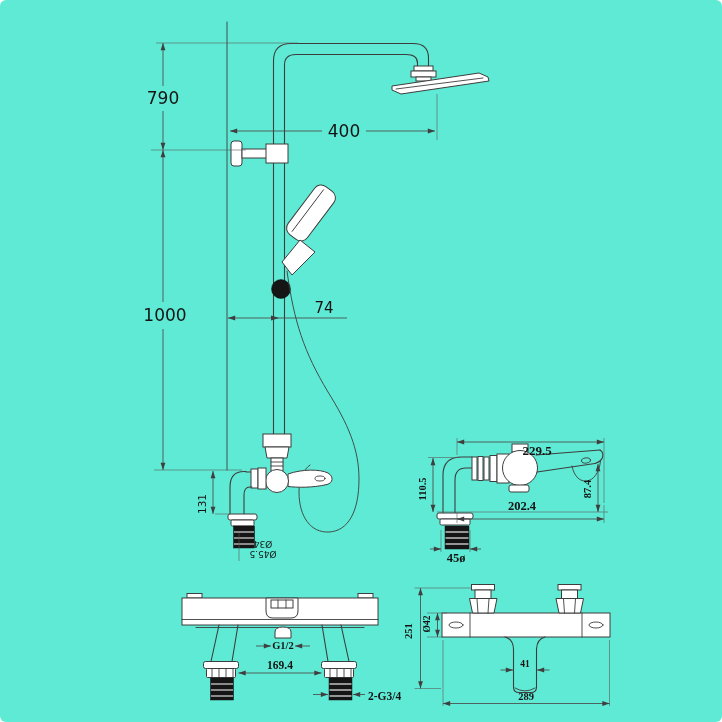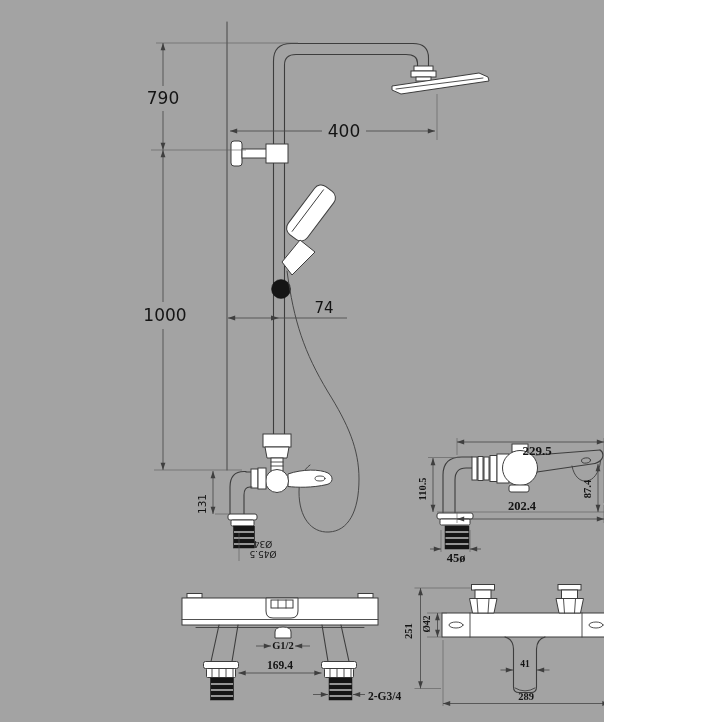--- a/index.html
+++ b/index.html
@@ -1,17 +1,17 @@
 <!DOCTYPE html>
 <html><head>
 <meta charset="utf-8">
 <style>
   html,body{margin:0;padding:0;background:#ffffff;}
-  .stage{position:relative;width:604px;height:722px;background:#a3a3a3;overflow:hidden;
-         font-family:"DejaVu Sans",sans-serif;}
+  .stage{position:relative;width:722px;height:722px;background:#5eead4;overflow:hidden;
+         font-family:"DejaVu Sans",sans-serif;border-radius:6px;}
   svg{position:absolute;left:0;top:0;}
   .ol{stroke:#3d3d3d;stroke-width:1.1;fill:none;stroke-linecap:round;stroke-linejoin:round;}
   .ol2{stroke:#3d3d3d;stroke-width:0.9;fill:none;stroke-linecap:round;}
   .fw{stroke:#3d3d3d;stroke-width:1;fill:#ffffff;}
   .dk{fill:#151515;stroke:#151515;stroke-width:0.5;}
   .dim{stroke:#4a4a4a;stroke-width:0.85;fill:none;}
   .ext{stroke:#5a5a5a;stroke-width:0.6;fill:none;}
   .wht{stroke:#ffffff;stroke-width:1.1;fill:none;}
   text{fill:#141414;}
   .tsans{font-family:"DejaVu Sans",sans-serif;font-size:17px;}

